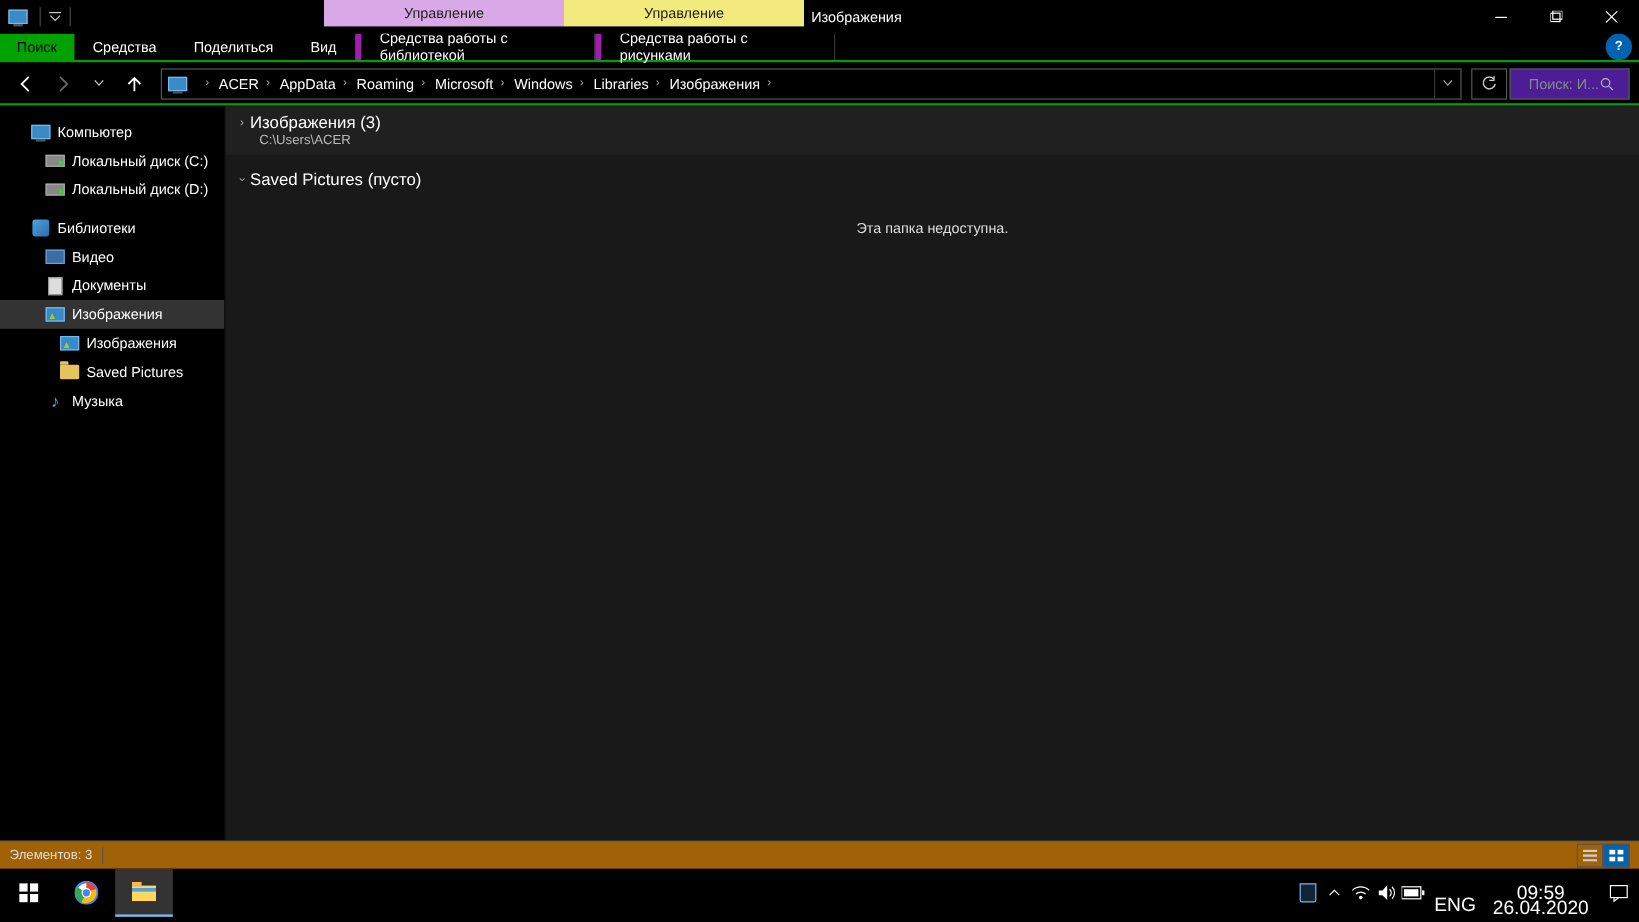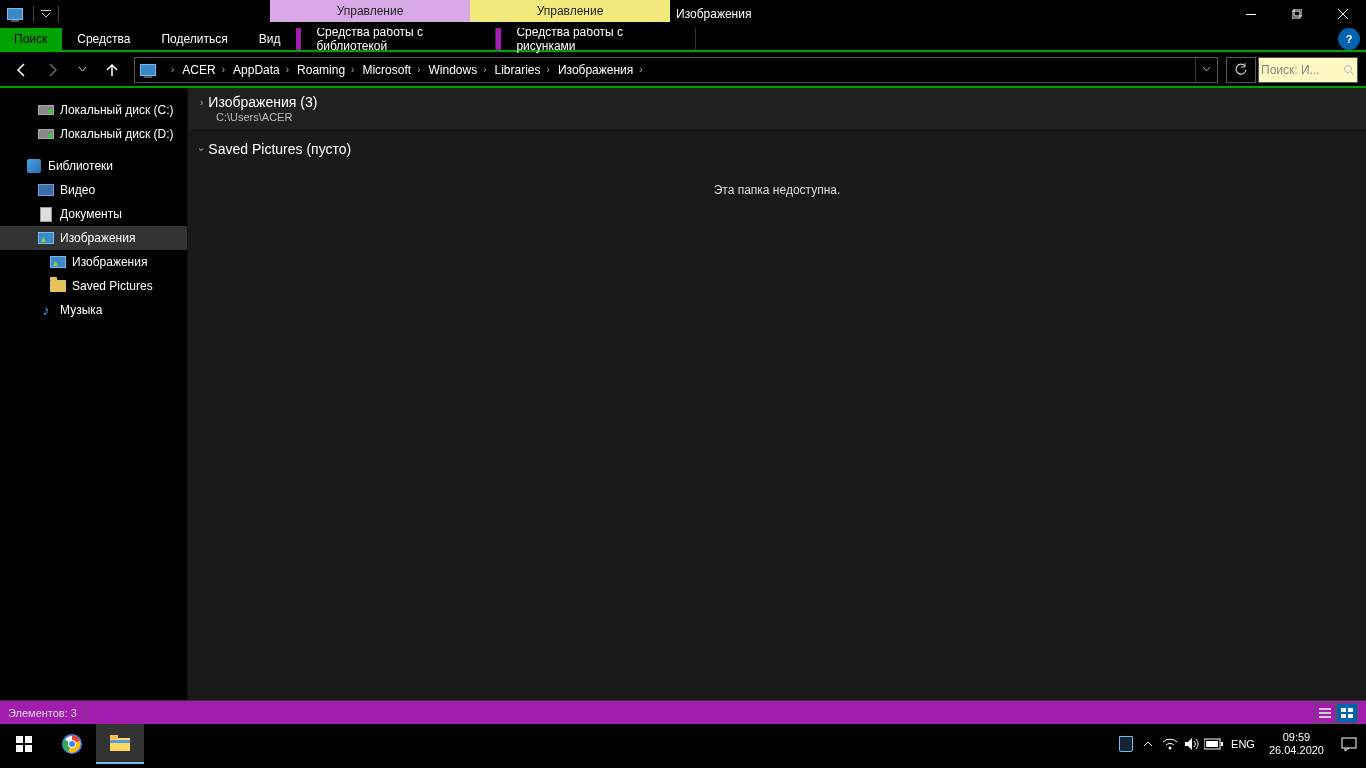--- a/index.html
+++ b/index.html
@@ -25,45 +25,45 @@
   .navbar{height:36px;display:flex;align-items:center;background:#000;padding:0 8px;border-top:1px solid #111;border-bottom:2px solid #00a200;gap:2px}
   .nav-btn{width:28px;height:28px;display:flex;align-items:center;justify-content:center;color:#dcdcdc}
   .nav-btn.dim{color:#666}
   .addr{flex:1;height:26px;border:1px solid #555;display:flex;align-items:center;background:#000;margin:0 6px}
   .addr-icon{width:22px;height:22px;display:flex;align-items:center;justify-content:center;margin-left:2px}
   .crumb{display:flex;align-items:center;color:#fff;font-size:12px;padding:0 2px 0 6px;height:100%}
   .crumb .chev{margin-left:6px;color:#aaa;font-size:10px}
   .addr-tail{margin-left:auto;display:flex;align-items:center;height:100%}
   .addr-dd{width:22px;height:100%;display:flex;align-items:center;justify-content:center;color:#aaa;border-left:1px solid #333}
   .refresh{width:30px;height:26px;border:1px solid #555;display:flex;align-items:center;justify-content:center;color:#dcdcdc}
-  .search{width:100px;height:26px;border:1px solid #555;display:flex;align-items:center;background:#fef9c3;padding:0 2px;color:#888;overflow:hidden;white-space:nowrap}
+  .search{width:100px;height:26px;border:1px solid #555;display:flex;align-items:center;background:#4c1d95;padding:0 15px;color:#888;overflow:hidden;white-space:nowrap}
   .search .sicon{margin-left:auto;color:#bbb}
   .main{display:flex;height:612px;background:#191919}
   .sidebar{width:188px;background:#000;border-right:1px solid #111;overflow:hidden}
   .tree{padding-top:10px;color:#fff;font-size:12px}
   .tnode{height:24px;display:flex;align-items:center;white-space:nowrap}
   .tnode.sel{background:#333}
   .tnode .gap{display:inline-block}
   .ticon{width:16px;height:16px;margin-right:6px;display:flex;align-items:center;justify-content:center;flex-shrink:0}
   .content{flex:1;background:#191919;color:#fff;font-size:13px;position:relative}
   .group{border-bottom:0}
   .grp-head{padding:6px 10px 6px 12px;background:#202020}
   .grp-title{display:flex;align-items:center;font-size:14px;color:#fff}
   .grp-title .chev{margin-right:5px;color:#aaa;font-size:10px}
   .grp-sub{margin-left:16px;color:#bbb;font-size:11px;margin-top:1px}
   .grp-body{min-height:40px;padding:20px;text-align:center;color:#ddd;font-size:12px}
-  .statusbar{height:24px;background:#a21caf;border-top:1px solid #333;display:flex;align-items:center;padding:0 8px;font-size:11px;color:#ddd}
+  .statusbar{height:24px;background:#a16207;border-top:1px solid #333;display:flex;align-items:center;padding:0 8px;font-size:11px;color:#ddd}
   .sb-sep{width:1px;height:14px;background:#555;margin:0 8px}
   .sb-views{margin-left:auto;display:flex;gap:0}
   .sb-vbtn{width:22px;height:20px;border:1px solid #555;display:flex;align-items:center;justify-content:center;color:#ccc}
   .sb-vbtn.active{background:#0063b1}
   .taskbar{height:40px;background:#000;display:flex;align-items:center}
   .tb-btn{width:48px;height:40px;display:flex;align-items:center;justify-content:center}
   .tb-btn.active{background:#333;border-bottom:2px solid #76b9ed}
-  .tray{margin-left:auto;display:flex;align-items:center;height:100%;color:#fff;font-size:11px}
+  .tray{margin-left:auto;display:flex;align-items:flex-end;height:100%;color:#fff;font-size:16px}
   .tray-icon{width:22px;height:40px;display:flex;align-items:center;justify-content:center;color:#ddd}
   .tray-lang{padding:0 6px}
   .tray-clock{padding:0 8px;text-align:center;line-height:13px}
   svg{display:block}
   .pc-icon{width:16px;height:12px;background:#3a8ac7;border:1px solid #76b9ed;position:relative}
   .pc-icon::after{content:"";position:absolute;left:3px;right:3px;bottom:-3px;height:2px;background:#555}
   .drive-icon{width:16px;height:10px;background:#888;border:1px solid #aaa;position:relative}
   .drive-icon::before{content:"";position:absolute;right:1px;bottom:1px;width:3px;height:3px;background:#0f0}
   .lib-icon{width:14px;height:14px;background:linear-gradient(135deg,#4aa3df,#2a6db0);border-radius:2px}
   .folder-icon{width:16px;height:12px;background:#e6c35c;border-radius:1px;position:relative}
@@ -207,20 +207,27 @@
           <path d="M8 8 L11 11" stroke="#bbb"></path>
         </svg>
       </span>
   </div>
 </div>
 
 <div class="main">
   <div class="sidebar">
     <div class="tree">
       <div class="tnode">
+          <span class="gap" style="width:26px"></span>
+          <span class="ticon">
+            <div class="pc-icon"></div>
+          </span>
+          <span>Компьютер</span>
+        </div>
+      <div class="tnode">
           <span class="gap" style="width:38px"></span>
           <span class="ticon">
             <div class="drive-icon"></div>
           </span>
           <span>Локальный диск (C:)</span>
         </div>
       <div class="tnode">
           <span class="gap" style="width:38px"></span>
           <span class="ticon">
             <div class="drive-icon"></div>

